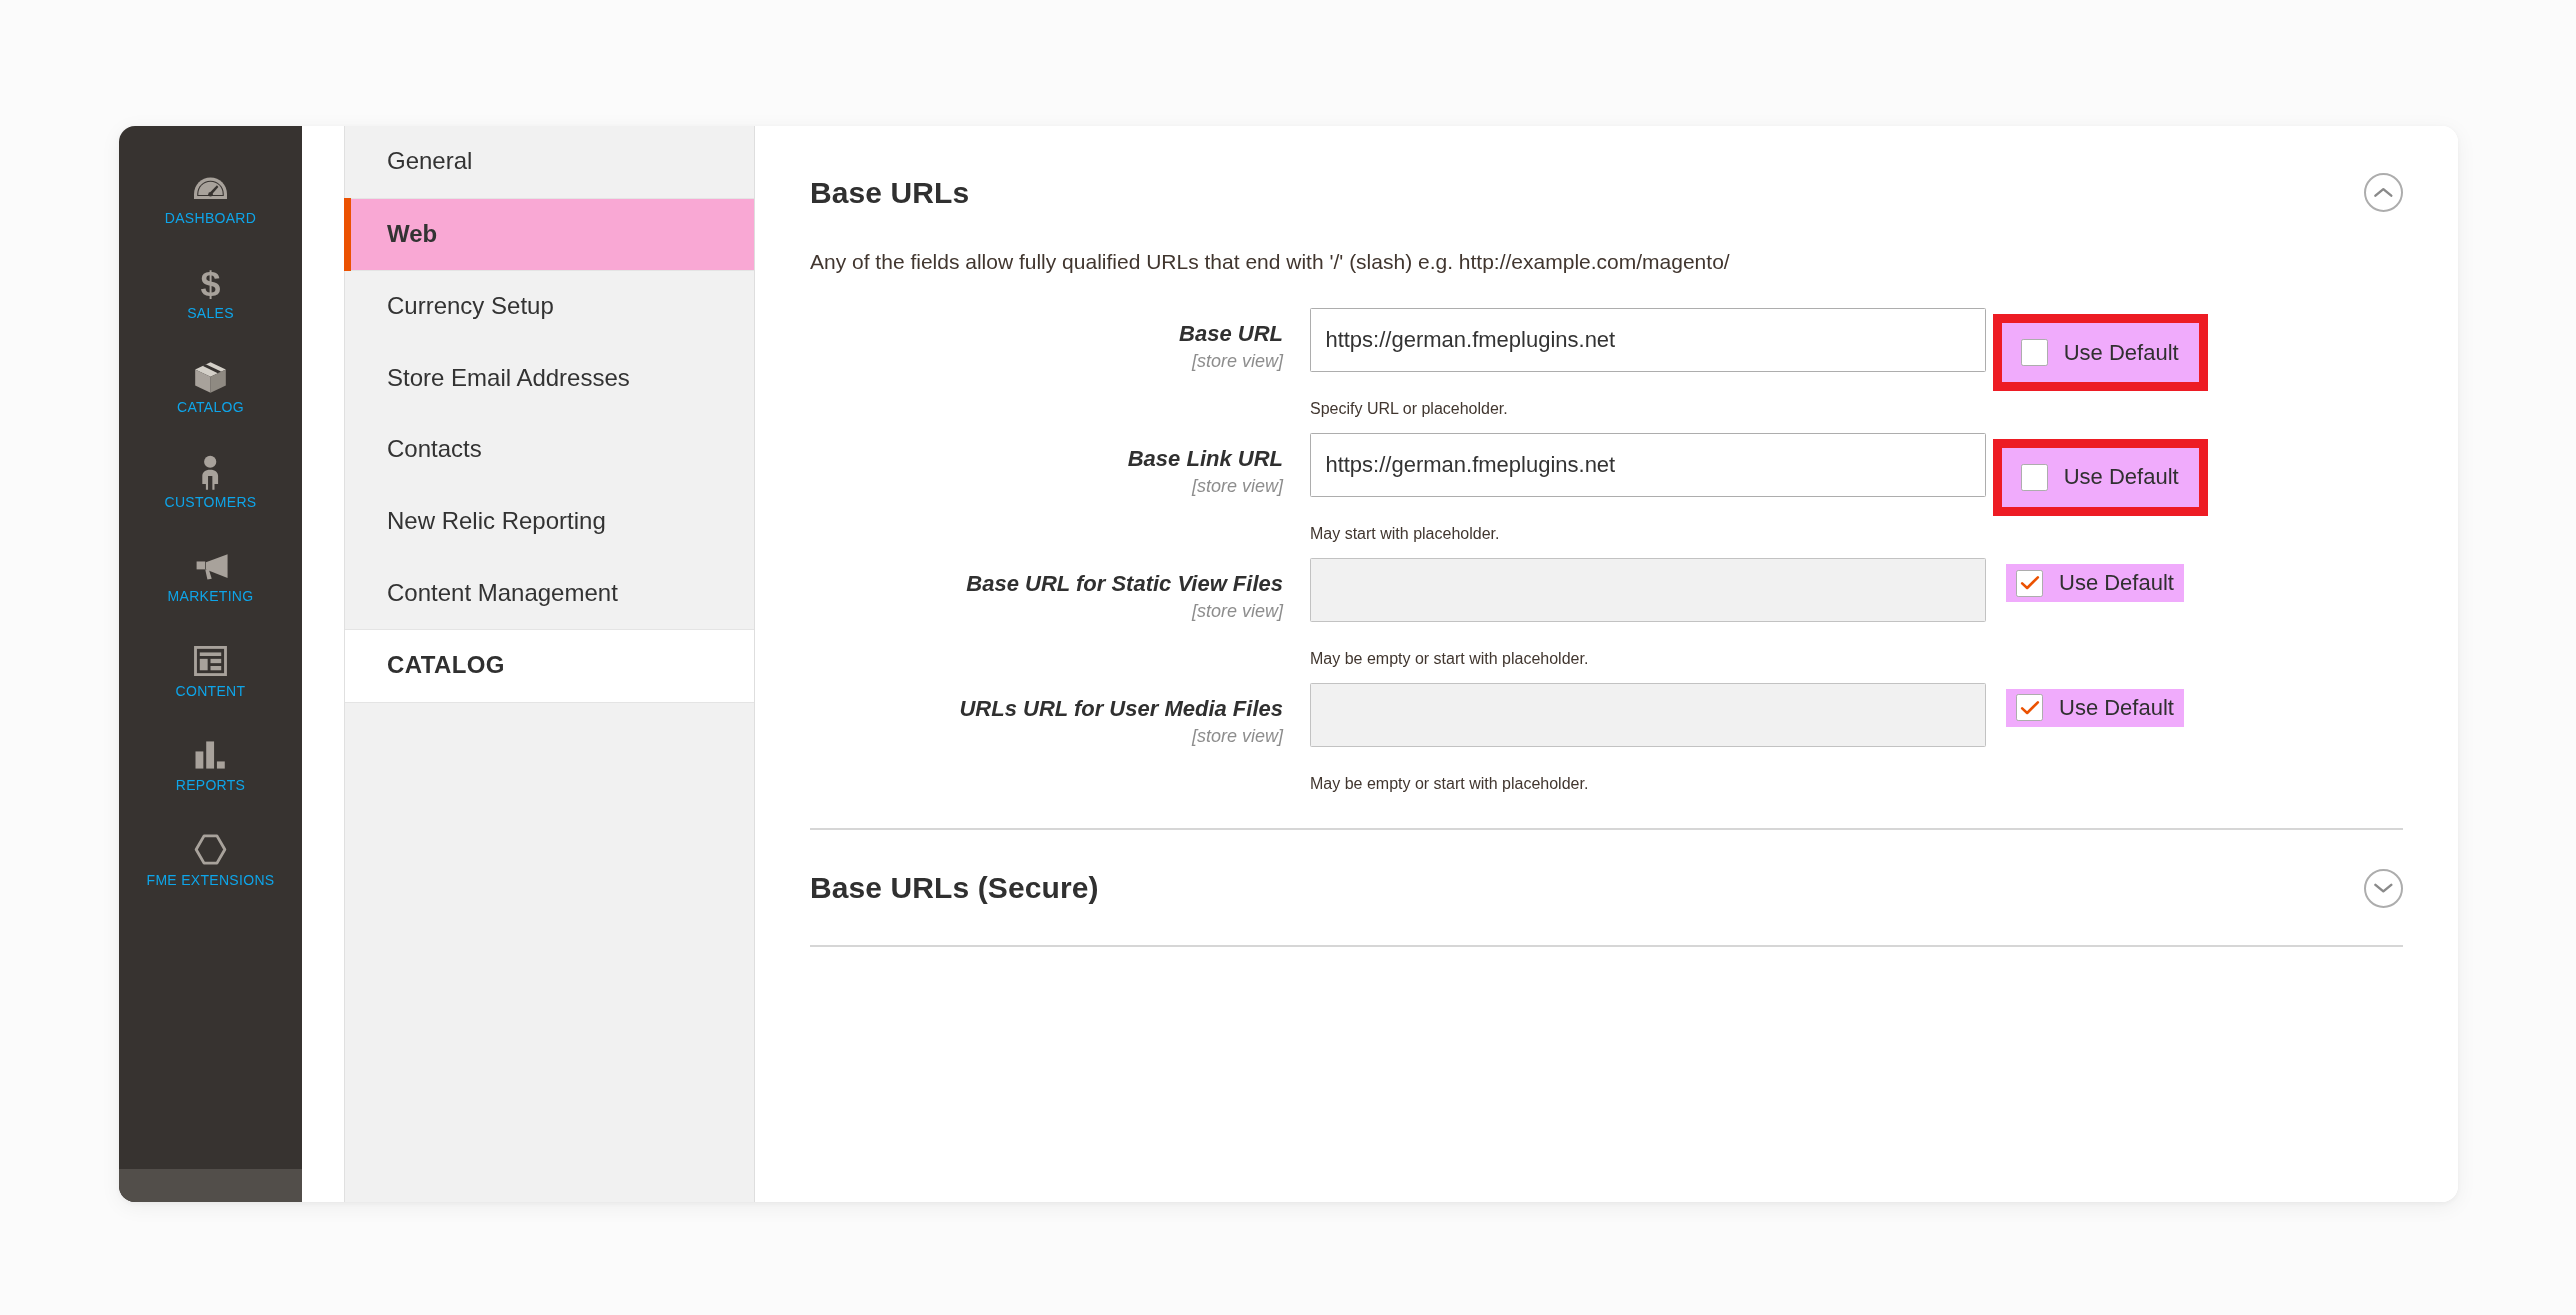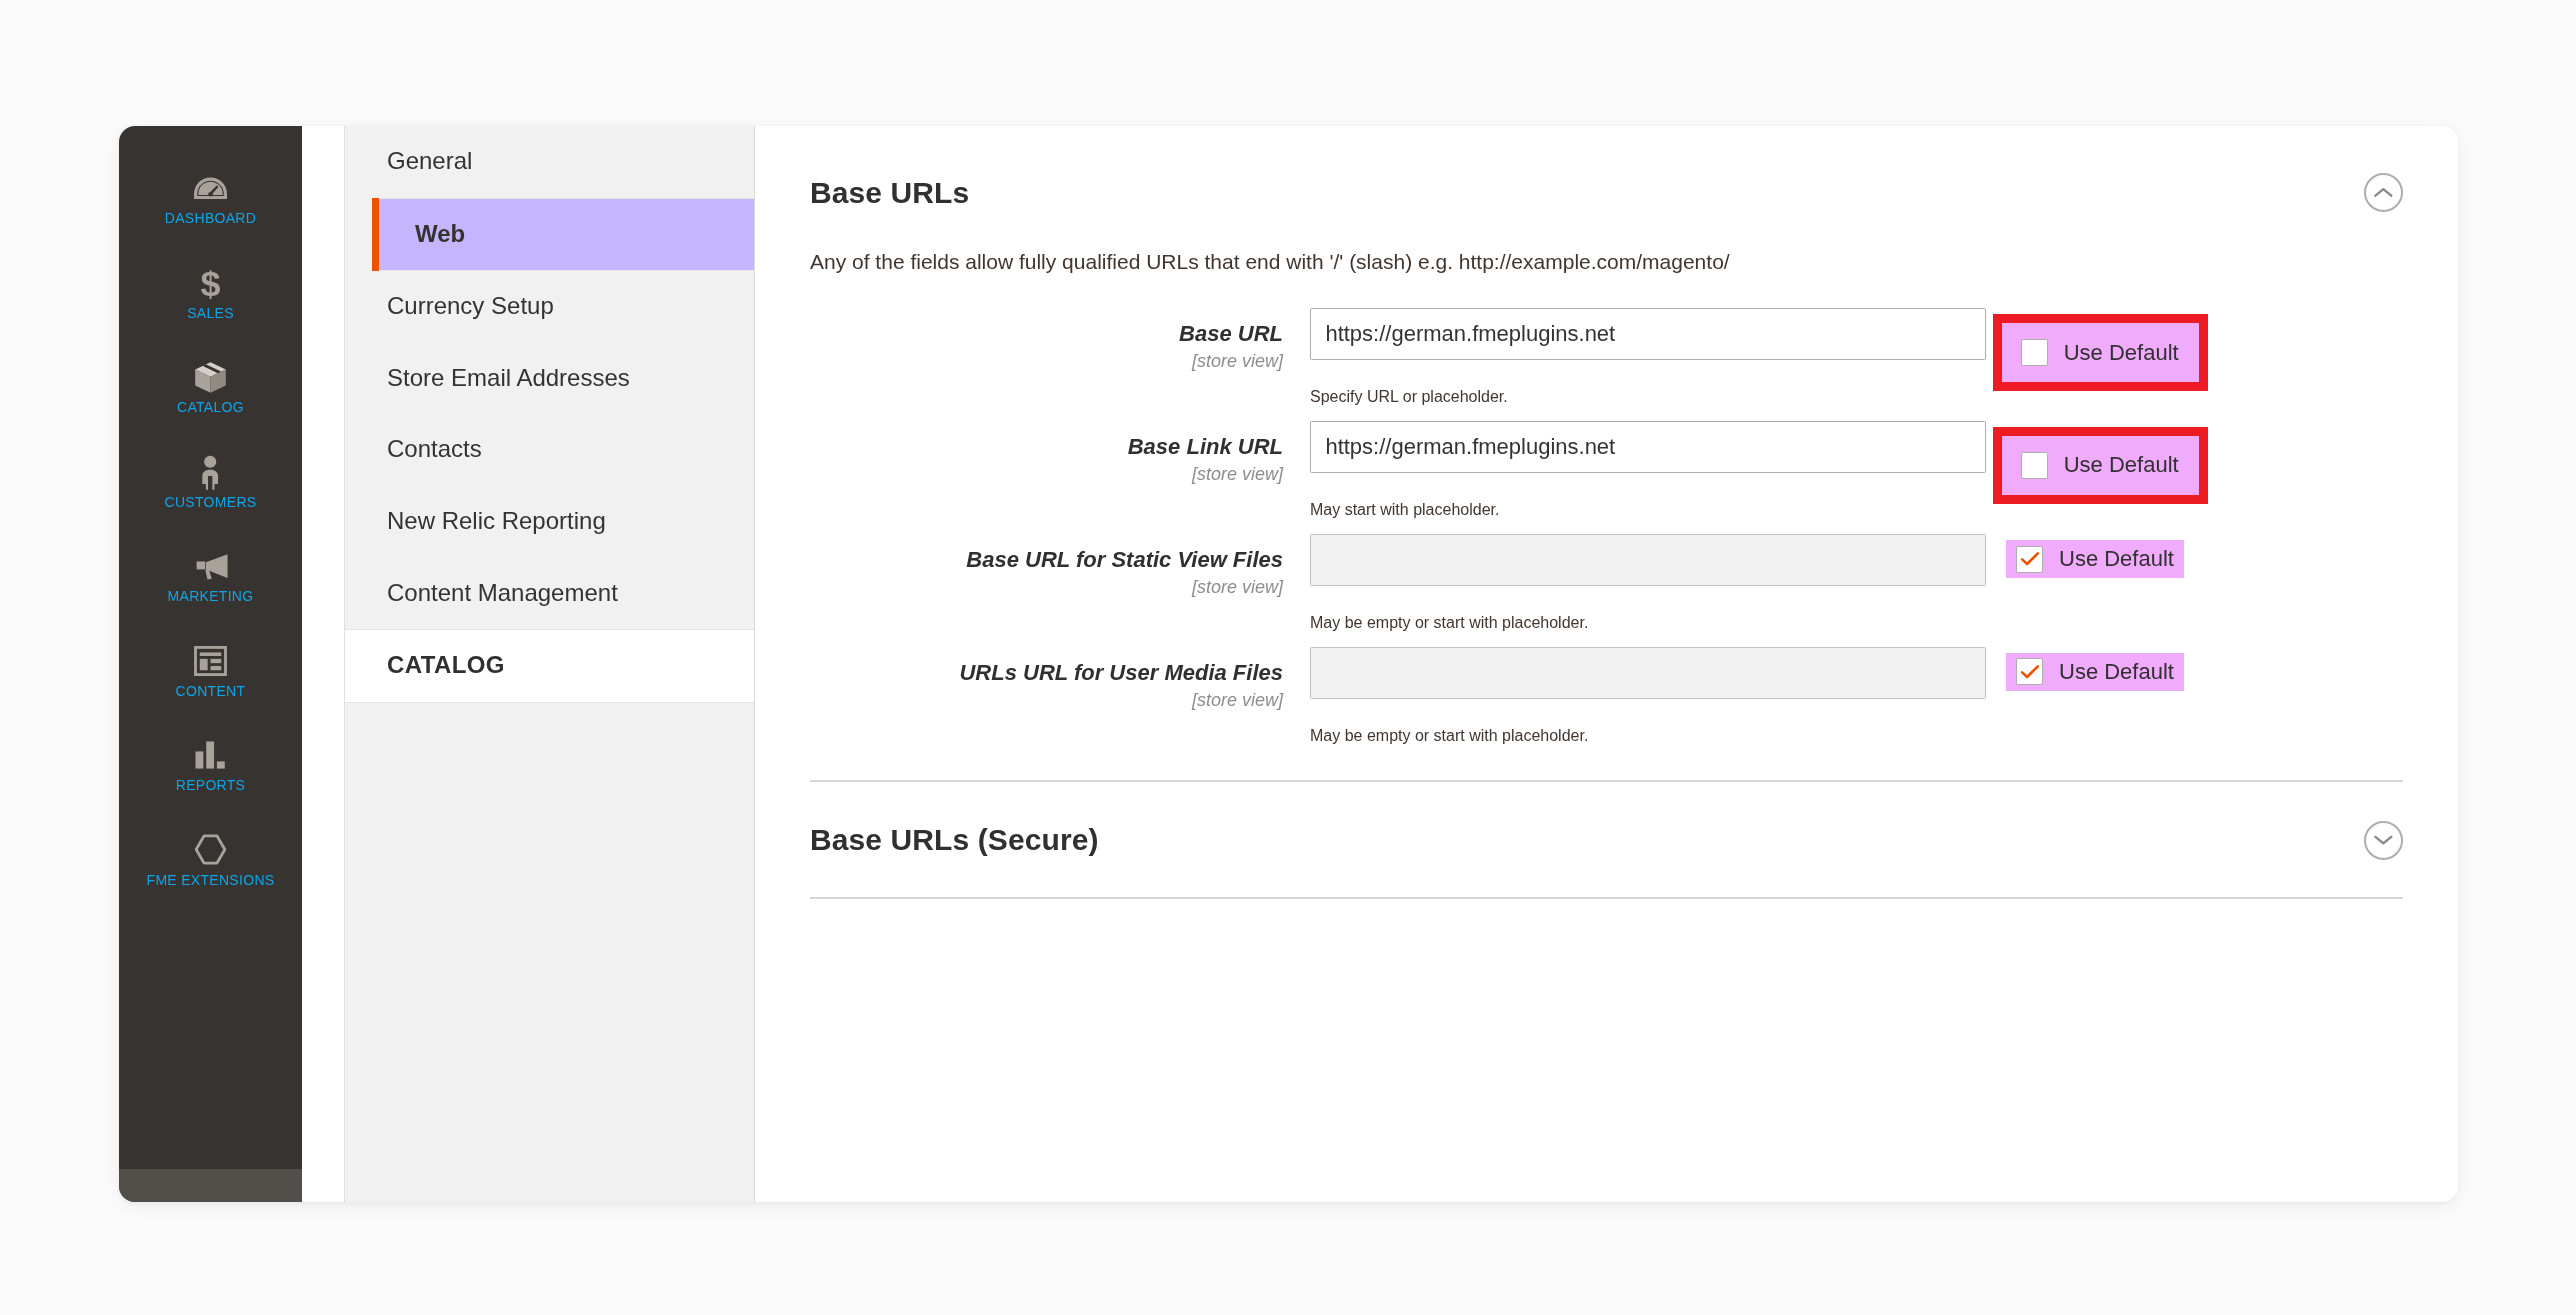--- a/index.html
+++ b/index.html
@@ -87,25 +87,24 @@
     padding: 20px 0 21.6px 42px;
     font-size: 24px;
     color: #333333;
     line-height: 1.25;
     cursor: pointer;
     min-height: 69px;
     display: flex;
     align-items: center;
   }
   .section-item.active {
-    background: #c4b5fd;
+    background: #f9a8d4;
     border-top: 0.7px solid #e4e4e4;
     border-bottom: 0.7px solid #e4e4e4;
     font-weight: bold;
-    margin-left: 28px;
   }
   .section-item.active::before {
     content: "";
     position: absolute;
     left: -1.4px; top: -0.7px; bottom: -0.7px;
     width: 7.2px;
     background: #eb5202;
   }
   .section-item.group {
     background: #ffffff;
@@ -180,21 +179,21 @@
   }
   .field-label .scope {
     display: block;
     font-size: 18px;
     color: #8d8d8d;
     margin-top: 3.6px;
   }
   .field-control { flex: 0 0 auto; width: 676px; }
   .text-input {
     width: 676px;
-    height: 52px;
+    height: 64px;
     border: 1.4px solid #adadad;
     border-radius: 1.4px;
     background: #ffffff;
     font-size: 22px;
     color: #333333;
     padding: 0 14.4px;
     font-family: "Liberation Sans", sans-serif;
     outline: none;
   }
   .text-input.disabled {

